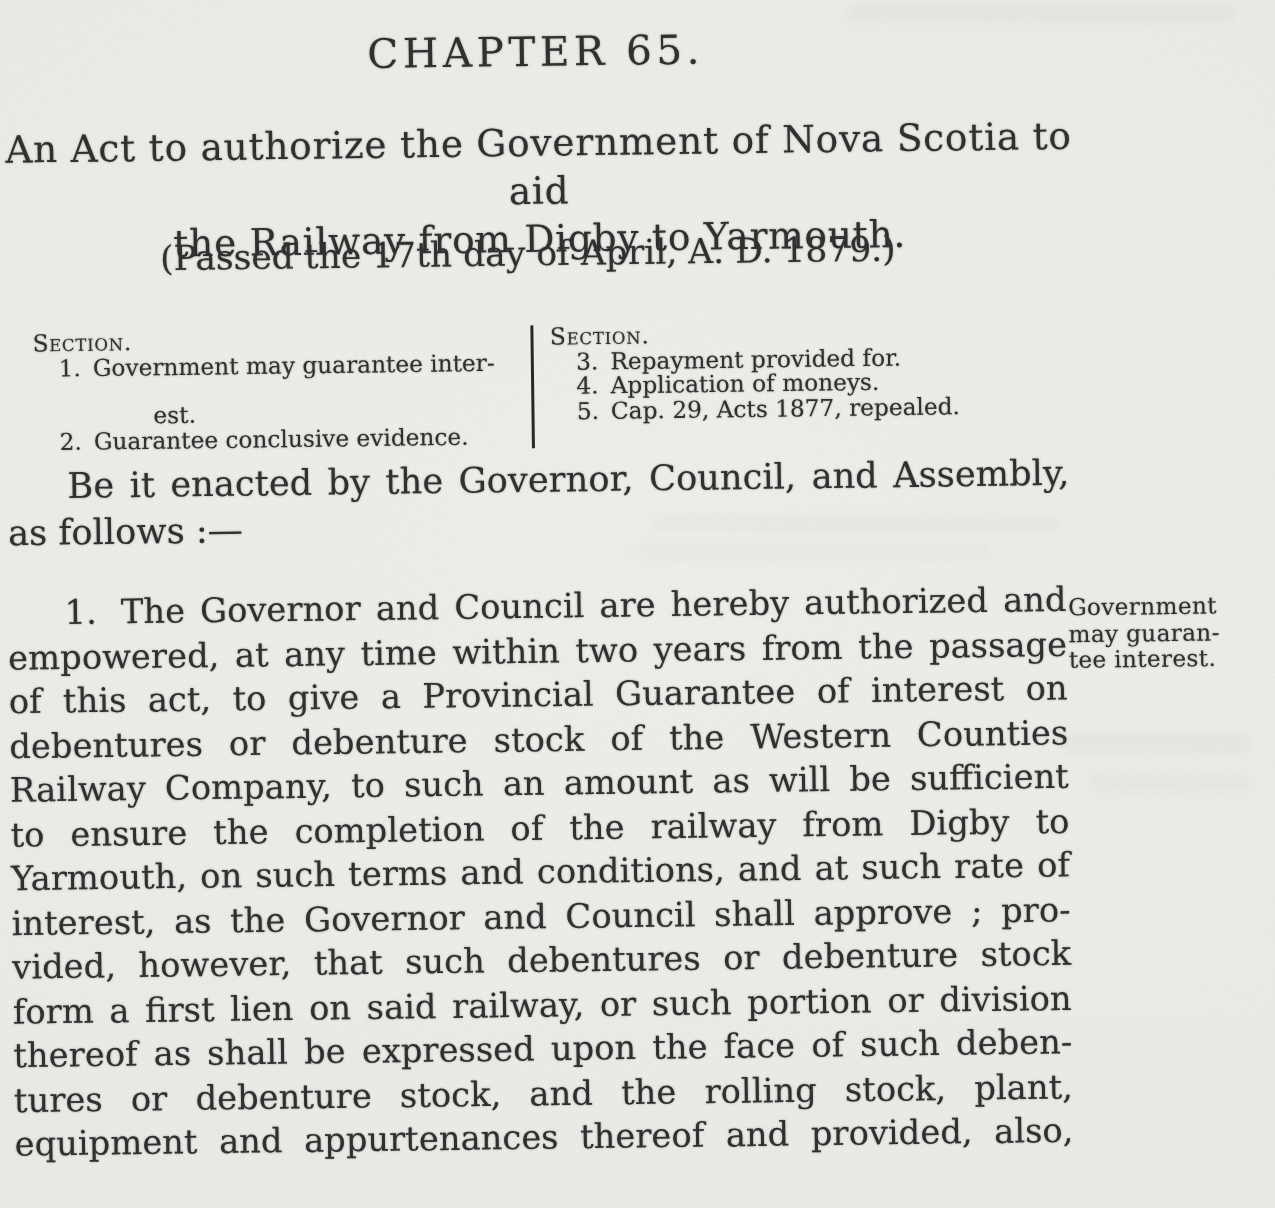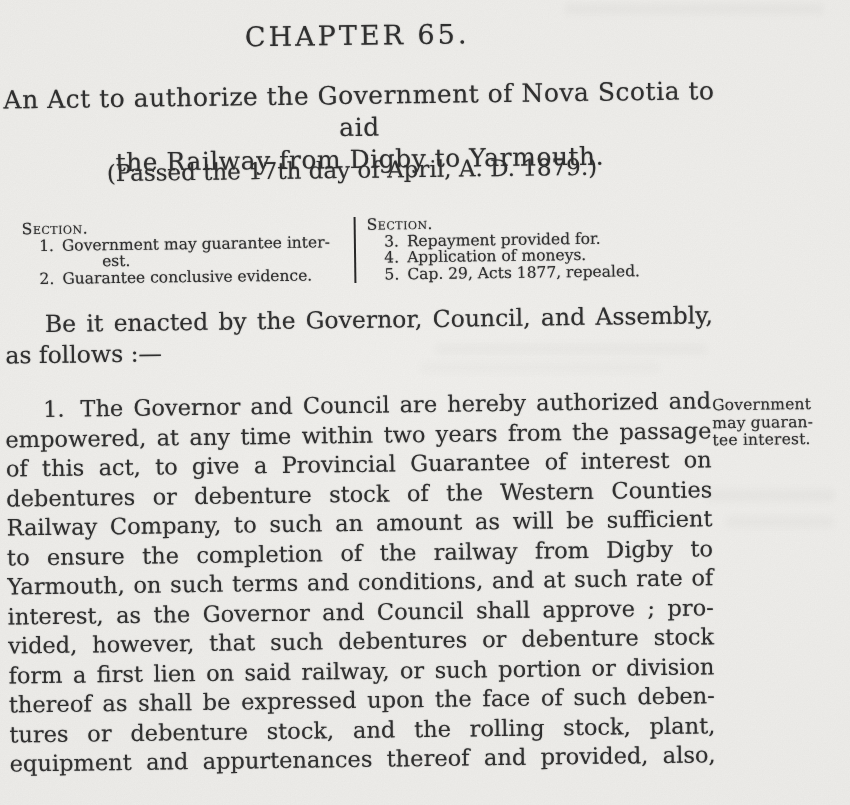--- a/index.html
+++ b/index.html
@@ -49,21 +49,21 @@
     position: absolute; left: 0; top: 216px; width: 724px;
     font-size: 15.5px; line-height: 16px;
   }
   .toc-cols { display: flex; }
   .toc-col-left  { width: 356px; box-sizing: border-box; padding-left: 24px; }
   .toc-col-right { width: 300px; box-sizing: border-box; border-left: 2px solid #232323; padding-left: 11px; }
   .toc-heading { font-variant: small-caps; letter-spacing: 0.5px; }
   .toc-row { display: flex; margin-top: 0.5px; }
   .toc-num { width: 22px; text-align: right; margin-left: 10px; flex: none; }
   .toc-text { padding-left: 8px; }
-  .toc-row.cont .toc-text { padding-left: 48px; }
+  .toc-row.cont .toc-text { padding-left: 48px; margin-top: 16px; }
 
   .enacting {
     position: absolute; left: 6px; top: 304px; width: 708px;
     font-size: 23.5px; line-height: 31px;
   }
   .enacting .l1 { text-indent: 40px; text-align: justify; text-align-last: justify; }
   .enacting .l2 { text-align: left; }
 
   .body-para {
     position: absolute; left: 5px; top: 390px; width: 706px;

